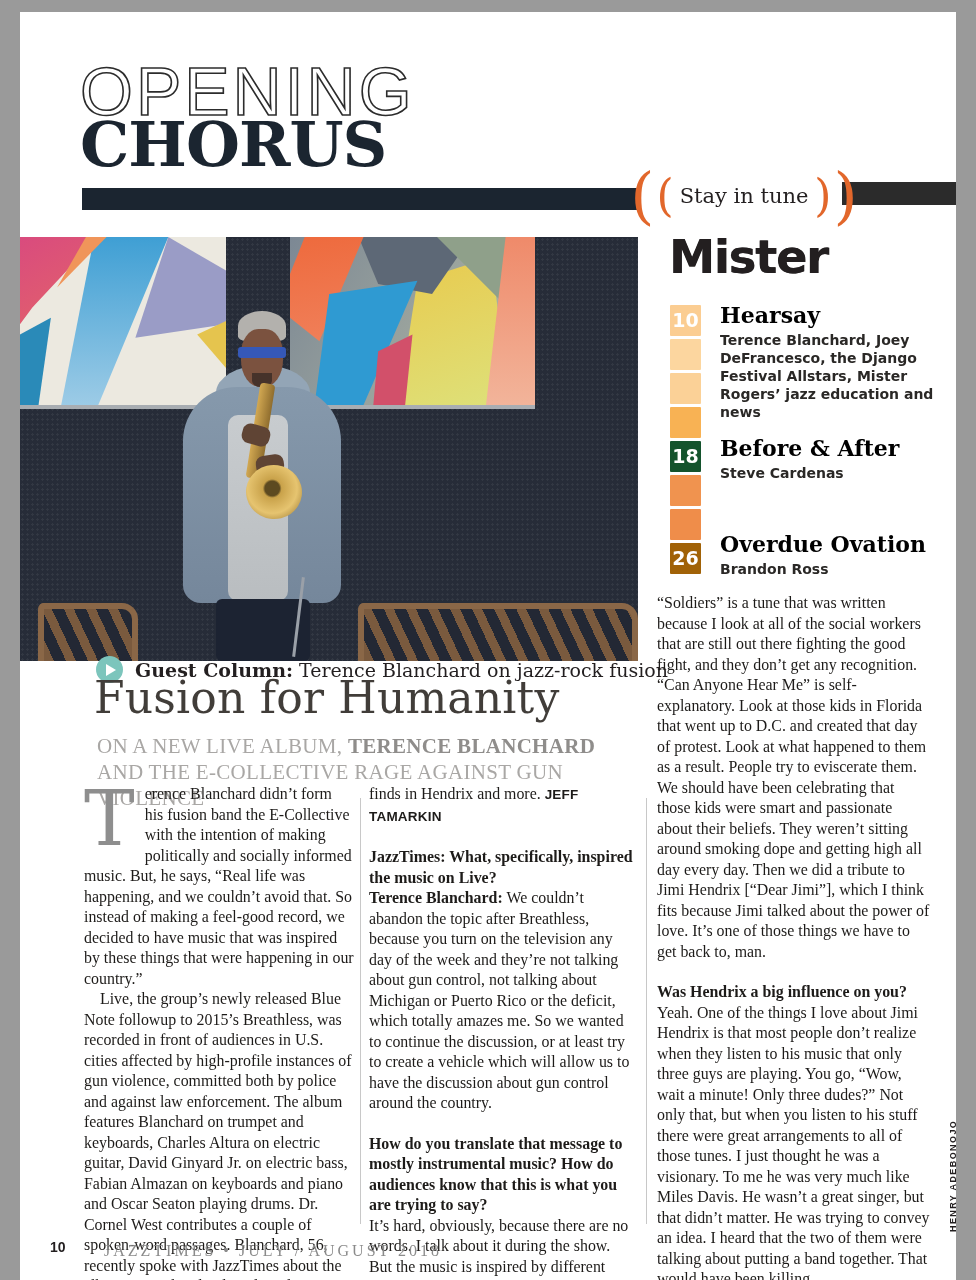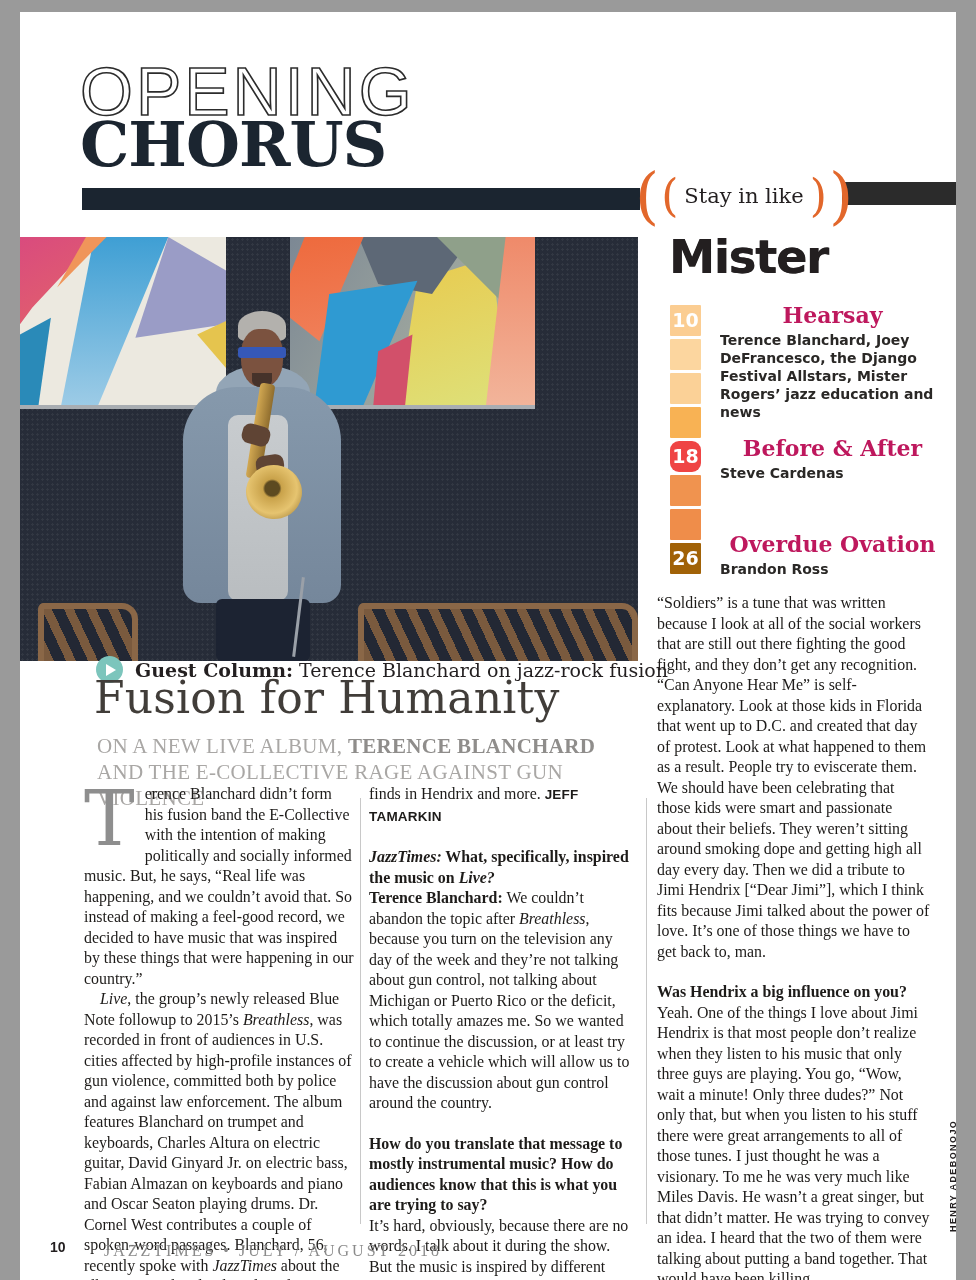--- a/index.html
+++ b/index.html
@@ -78,21 +78,21 @@
   .chair-left  { left:18px;  width:100px; }
   .chair-right { left:338px; width:280px; }
 
   
   .inside-title { left:649px; top:222px; font-family:"DejaVu Sans", sans-serif; font-weight:bold; font-size:46px; line-height:1;
                   letter-spacing:-1px; color:#231f20; text-shadow:0.6px 0 currentColor; }
   .squares { left:650px; top:293px; width:31px; }
   .sq { width:31px; height:31px; margin-bottom:3px; border-radius:1px; text-align:center;
         font-family:"DejaVu Sans", sans-serif; font-weight:bold; font-size:19px; line-height:31px; color:#ffffff; }
   .inside-item { left:700px; width:225px; }
-  .it-title { font-family:"DejaVu Serif", serif; font-weight:bold; font-size:22px; line-height:1.1; color:#be185d;text-align:center; }
+  .it-title { font-family:"DejaVu Serif", serif; font-weight:bold; font-size:22px; line-height:1.1; color:#000000; }
   .it-desc  { margin-top:4px; font-family:"DejaVu Sans", sans-serif; font-weight:bold; font-size:14px; line-height:18px; color:#2a2826; }
   .item-1 { top:291px; } .item-2 { top:424px; } .item-3 { top:520px; }
 
   
   .guest-row { left:76px; top:644px; display:flex; align-items:center; }
   .play { width:27px; height:27px; border-radius:50%; background:#7cc5bc; display:flex; align-items:center; justify-content:center; margin-right:12px; }
   .play .tri { width:0; height:0; border-left:10px solid #ffffff; border-top:6px solid transparent; border-bottom:6px solid transparent; margin-left:3px; }
   .guest-text { font-family:"DejaVu Serif", serif; font-size:19px; color:#231f20; }
   .guest-text b { font-weight:bold; }
   .headline { left:74px; top:664px; font-family:"DejaVu Serif", serif; font-size:44px; line-height:1; color:#413d39; letter-spacing:0.2px; }
@@ -104,21 +104,21 @@
   .col { font-size:15.9px; line-height:20.5px; color:#1d1b19; text-align:left; }
   .col-1 { left:64px;  top:772px; width:270px; }
   .col-2 { left:349px; top:772px; width:266px; }
   .col-3 { left:637px; top:581px; width:273px; }
   .col p { margin:0; }
   .col .indent { text-indent:16px; }
   .sp { height:20px; }
   .dropcap { float:left; font-family:"DejaVu Serif", serif; font-size:76px; line-height:60px; padding:5px 10px 0 0; color:#8e8e8e; }
   .q { font-weight:bold; }
   .byline { font-family:"Liberation Sans", sans-serif; font-weight:bold; font-size:13.5px; letter-spacing:0.2px; color:#1d1b19; }
-  .it { font-style:italic; }
+  .it { }
   .rule { width:1px; background:#c8c8c8; top:786px; height:426px; }
   .rule-1 { left:340px; } .rule-2 { left:626px; }
 
   
   .pg-num { left:30px; top:1227px; font-family:"Liberation Sans", sans-serif; font-weight:bold; font-size:14px; color:#231f20; }
   .issue  { left:84px; top:1230px; font-family:Liberation Serif, serif; font-size:16px; letter-spacing:3px; color:#8b8b8b; }
   .credit { left:928px; top:1080px; height:140px; writing-mode:vertical-rl; transform:rotate(180deg);
             font-family:"Liberation Sans", sans-serif; font-weight:bold; font-size:9px; letter-spacing:1.4px; color:#231f20; }
 </style>
 </head>
@@ -127,21 +127,21 @@
 <div class="page">
 
   <div class="abs kicker1">OPENING</div>
   <div class="abs kicker2">CHORUS</div>
   <div class="abs bar-left"></div>
   <div class="abs bar-right"></div>
 
   <div class="abs badge">
     <span class="paren-out">(</span>
     <span class="paren-in">(</span>
-    <span class="badge-text">Stay in like</span>
+    <span class="badge-text">Stay in tune</span>
     <span class="paren-in">)</span>
     <span class="paren-out">)</span>
   </div>
 
   <div class="abs photo">
     <div class="wall"></div>
     <div class="mural mural-left">
       <div class="shape mL-blue"></div>
       <div class="shape mL-pink"></div>
       <div class="shape mL-orange"></div>
@@ -174,21 +174,21 @@
     <div class="abs hand2"></div>
     <div class="abs bell"></div>
   </div>
 
   <div class="abs inside-title">Mister</div>
   <div class="abs squares">
     <div class="sq" style="background: rgb(251, 205, 146);">10</div>
     <div class="sq" style="background: rgb(252, 214, 159);"></div>
     <div class="sq" style="background: rgb(251, 209, 151);"></div>
     <div class="sq" style="background: rgb(248, 178, 84);"></div>
-    <div class="sq" style="background: #ef4444; border-radius: 9px;">18</div>
+    <div class="sq" style="background: #14532d;">18</div>
     <div class="sq" style="background: rgb(240, 147, 79);"></div>
     <div class="sq" style="background: rgb(239, 141, 74);"></div>
     <div class="sq" style="background: #a16207;">26</div>
   </div>
   <div class="abs inside-item item-1">
     <div class="it-title">Hearsay</div>
     <div class="it-desc">Terence Blanchard, Joey DeFrancesco, the Django Festival Allstars, Mister Rogers’ jazz education and news</div>
   </div>
   <div class="abs inside-item item-3">
     <div class="it-title">Overdue Ovation</div>

